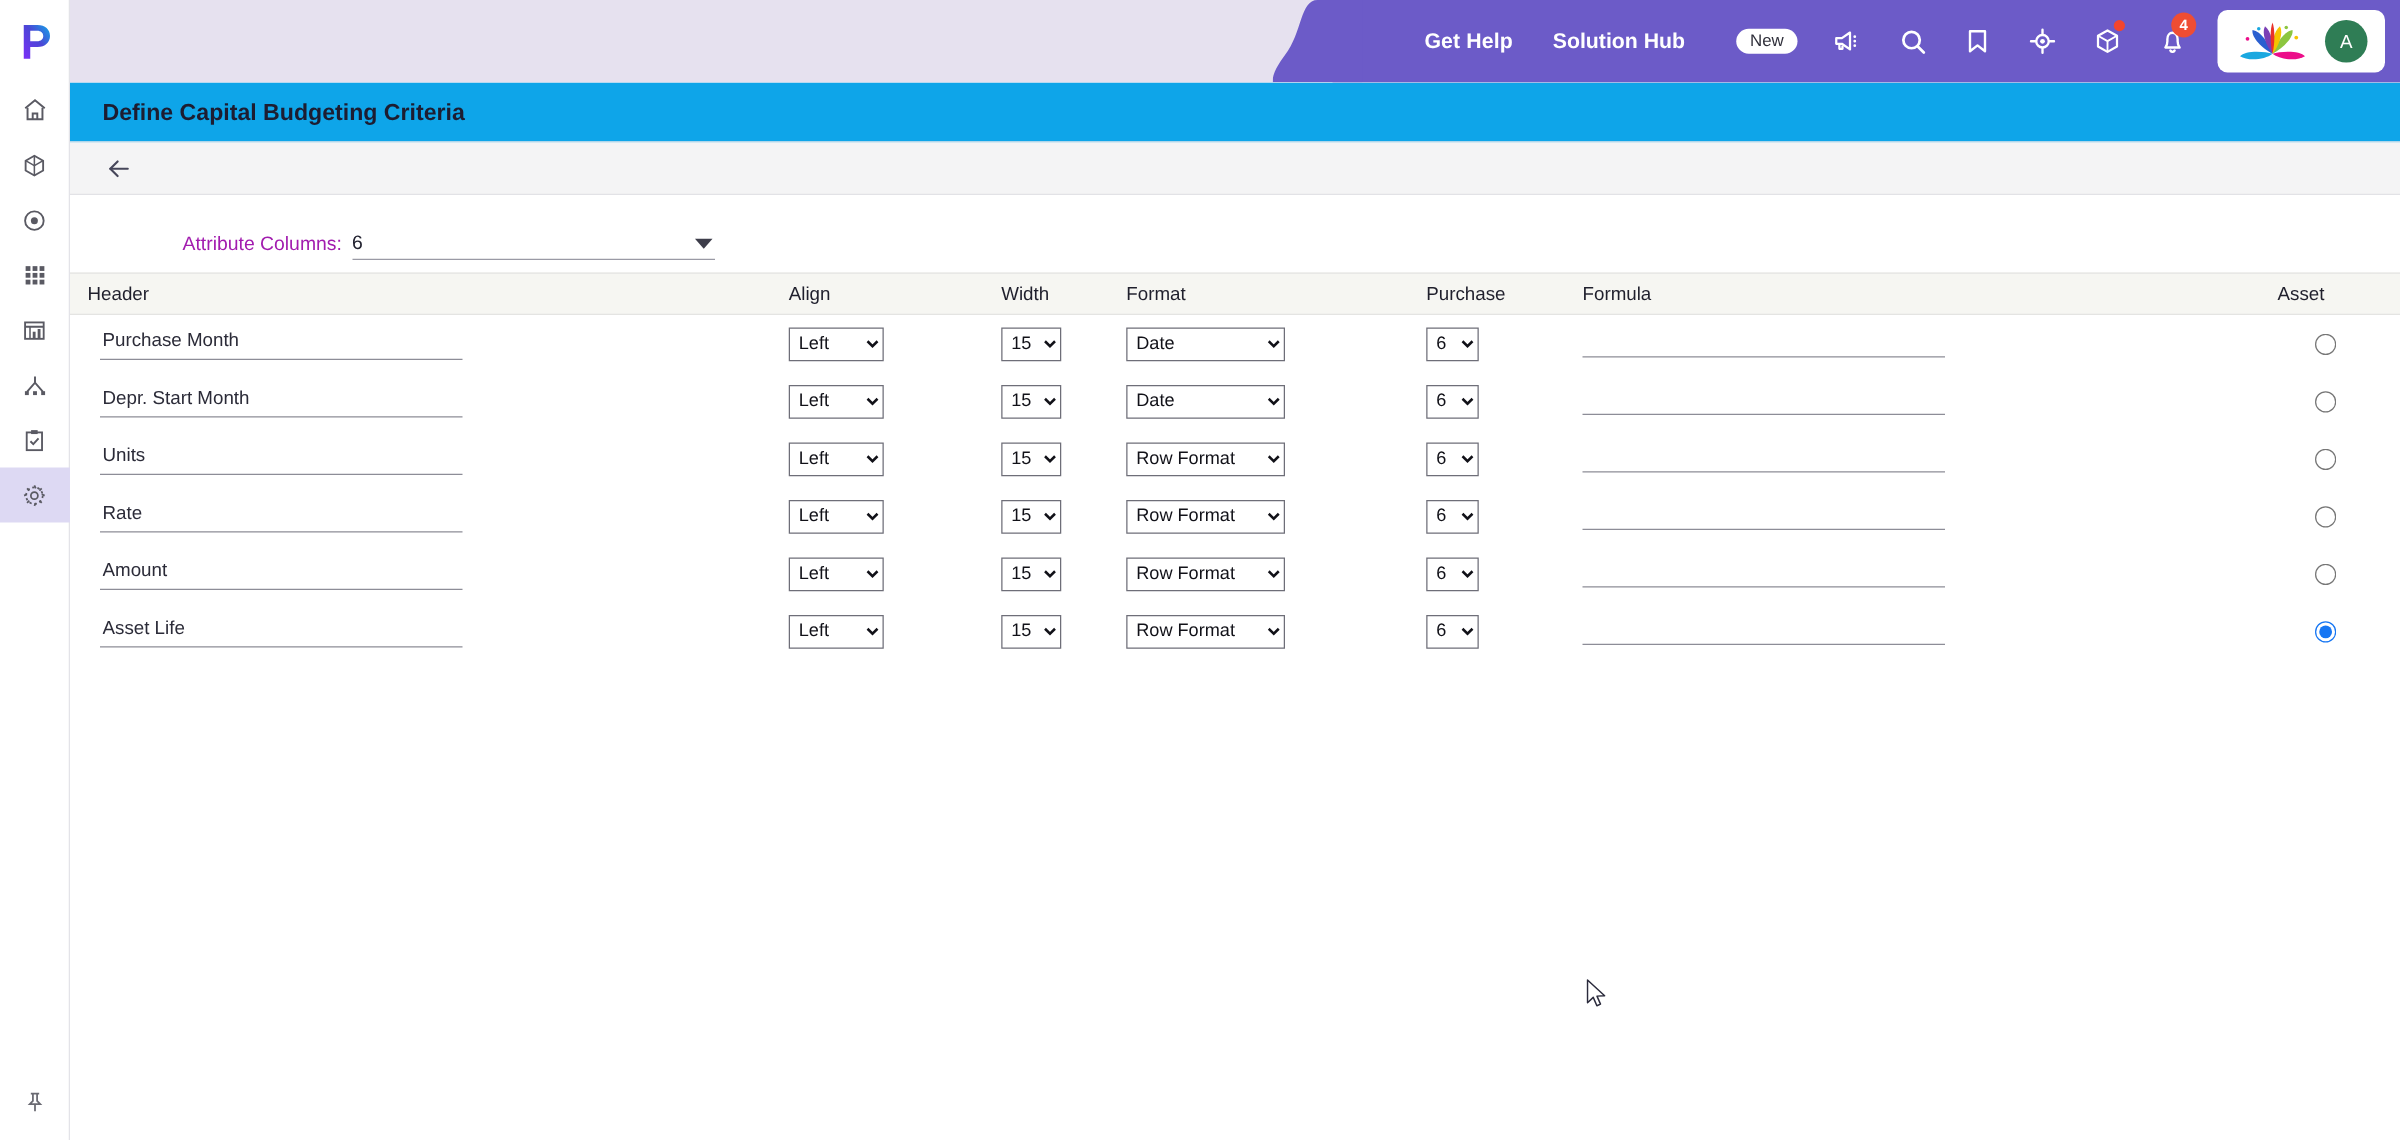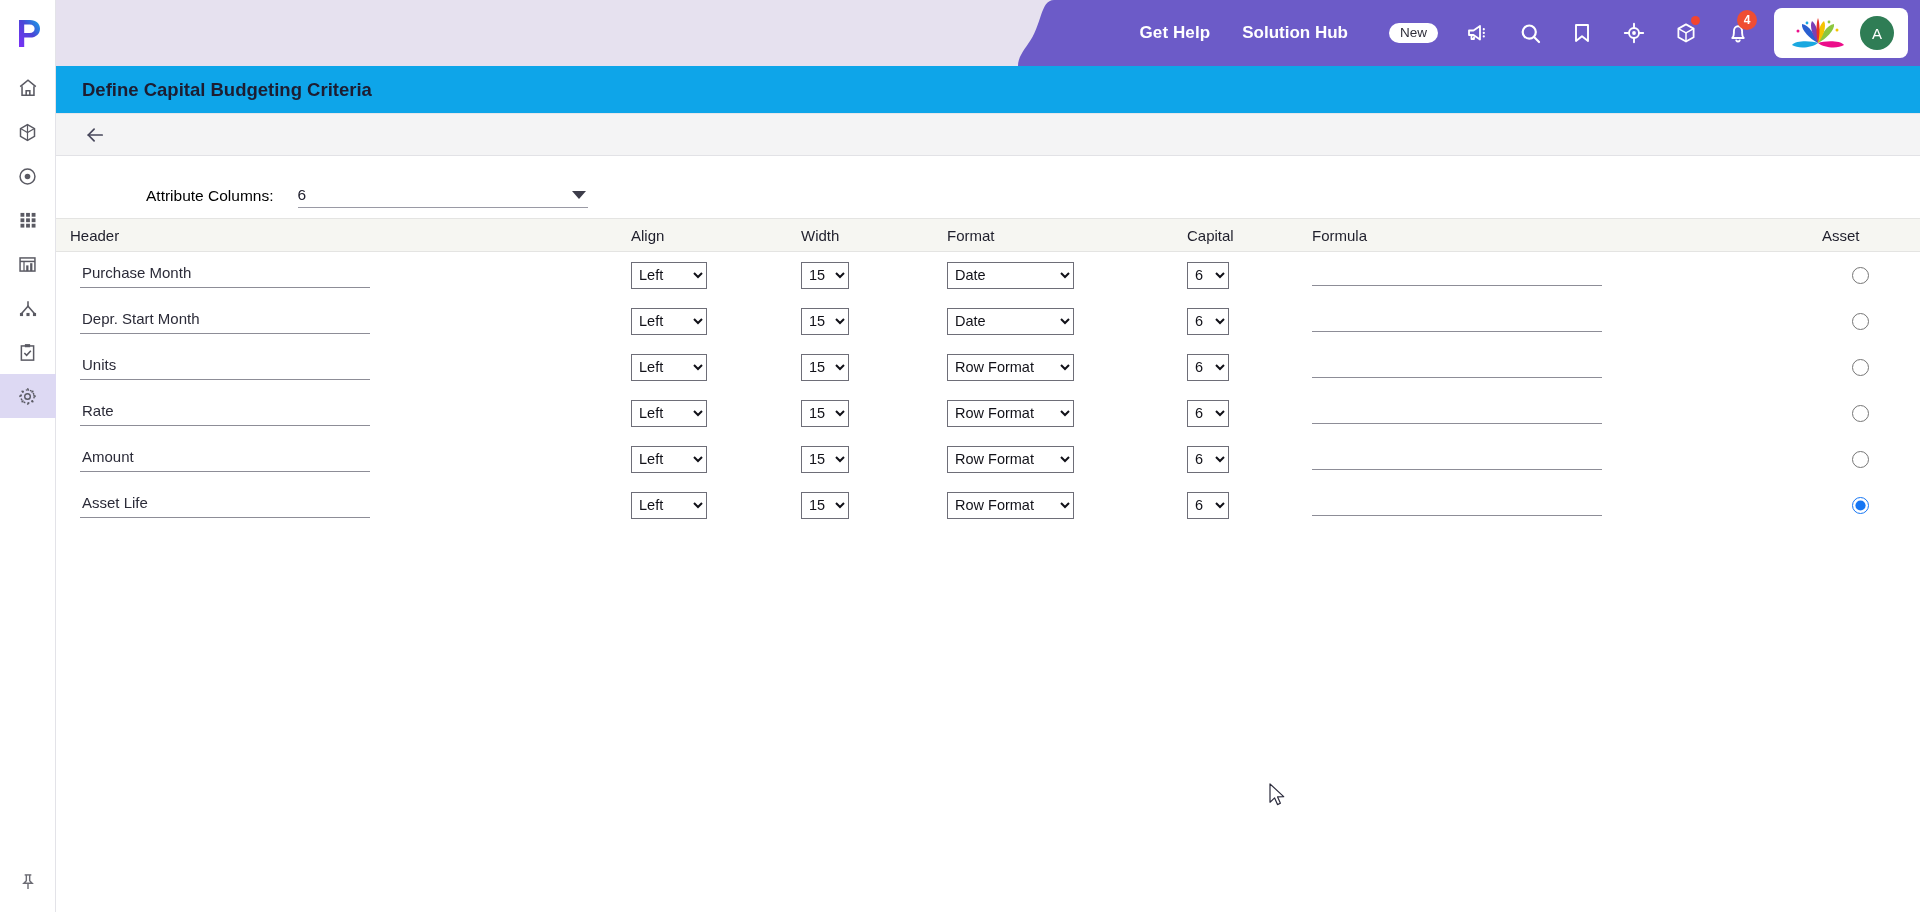--- a/index.html
+++ b/index.html
@@ -142,21 +142,21 @@
   }
 
   
   .content { flex: 1 1 auto; background: #ffffff; overflow: hidden; position: relative; }
 
   .attr-row {
     display: flex; align-items: flex-end;
     padding: 20px 0 10px 90px;
     height: 62px;
   }
-  .attr-label { font-size: 15.5px; color: #000000; margin-right: 24px; padding-bottom: 3px; }
+  .attr-label { font-size: 15.5px; color: #a21caf; margin-right: 8px; padding-bottom: 3px; }
   .attr-select-wrap {
     position: relative; width: 290px;
     border-bottom: 1px solid #9a9aa5;
     display: flex; align-items: flex-end; justify-content: space-between;
     padding-bottom: 3px;
   }
   .attr-value { font-size: 15.5px; color: #222230; }
   .caret-down {
     width: 0; height: 0;
     border-left: 7px solid transparent;
@@ -177,21 +177,21 @@
     font-size: 15px; font-weight: normal; color: #1f1f2c;
   }
   .grid-row {
     display: flex; align-items: center;
     height: 46px;
     font-size: 15px; color: #2b2b38;
   }
   .c-header { width: 575px; flex: 0 0 575px; padding-left: 24px; }
   .c-align  { width: 170px; flex: 0 0 170px; }
   .c-width  { width: 100px; flex: 0 0 100px; }
-  .c-format { width: 240px; flex: 0 0 240px; margin-left: 46px; }
+  .c-format { width: 240px; flex: 0 0 240px; }
   .c-decimal{ width: 125px; flex: 0 0 125px; }
   .c-formula{ flex: 1 1 auto; min-width: 0; }
   .c-life   { width: 120px; flex: 0 0 120px; display: flex; justify-content: center; }
 
   .grid-head .c-header { padding-left: 14px; }
   .grid-head .c-life { justify-content: flex-start; padding-left: 22px; }
 
   .cell-input {
     width: 290px;
     border: none; outline: none;
@@ -452,21 +452,21 @@
         </div>
       </div>
 
       <div class="grid">
 
         <div class="grid-head">
           <div class="c-header">Header</div>
           <div class="c-align">Align</div>
           <div class="c-width">Width</div>
           <div class="c-format">Format</div>
-          <div class="c-decimal">Capital</div>
+          <div class="c-decimal">Purchase</div>
           <div class="c-formula">Formula</div>
           <div class="c-life">Asset</div>
         </div>
 
         <div id="rows-container">
             <div class="grid-row">
               <div class="c-header"><input type="text" class="cell-input" value="Purchase Month" style=""></div>
               <div class="c-align"><select class="cell-select sel-align"><option value="Left">Left</option><option value="Center">Center</option><option value="Right">Right</option></select></div>
               <div class="c-width"><select class="cell-select sel-width"><option value="5">5</option><option value="10">10</option><option value="15" selected="">15</option><option value="20">20</option><option value="25">25</option><option value="30">30</option></select></div>
               <div class="c-format"><select class="cell-select sel-format"><option value="Row Format">Row Format</option><option value="Date" selected="">Date</option><option value="Number">Number</option><option value="Percent">Percent</option><option value="Currency">Currency</option><option value="Text">Text</option></select></div>

